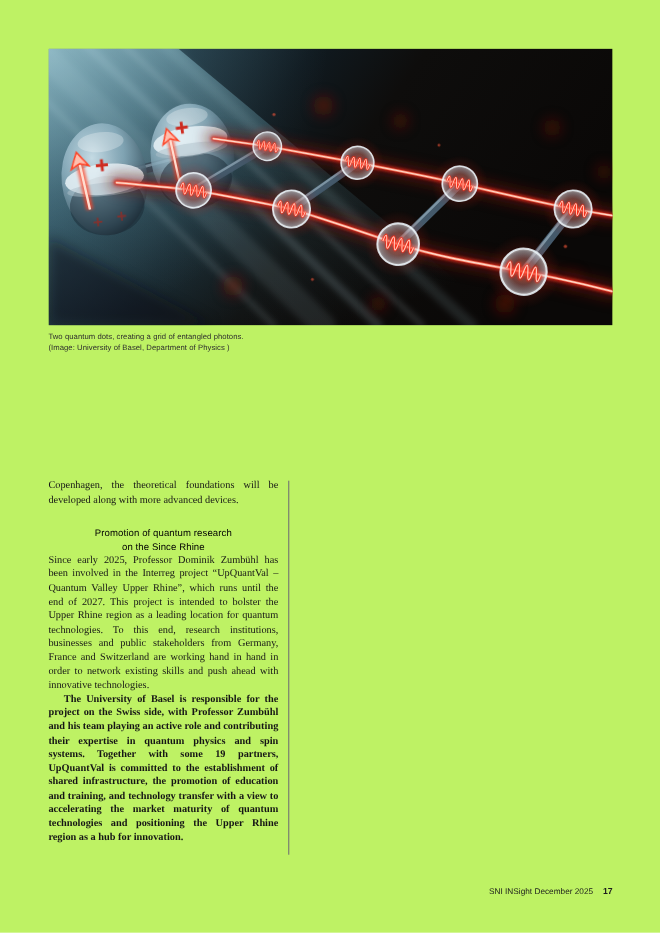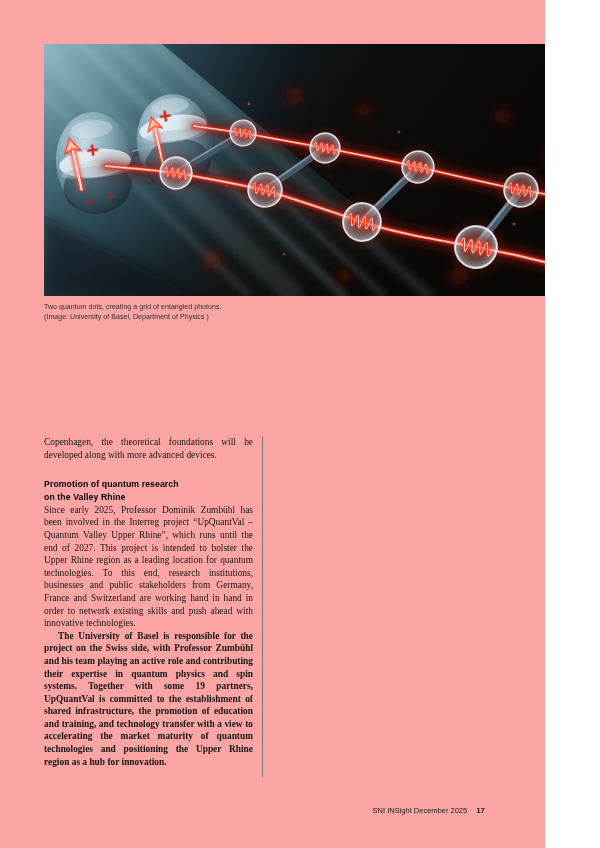--- a/index.html
+++ b/index.html
@@ -1,53 +1,53 @@
 <!DOCTYPE html>
 <html><head>
 <meta charset="utf-8">
 <style>
   html,body{margin:0;padding:0;}
   body{
     width:600px;height:848px;background:#ffffff;position:relative;
     font-family:"Liberation Sans", sans-serif;
     -webkit-font-smoothing:antialiased;
   }
-  .page{position:absolute;inset:0;width:545px;height:848px;background:#fca5a5;overflow:hidden;}
+  .page{position:absolute;inset:0;width:600px;height:848px;background:#bef264;overflow:hidden;}
 
   .figure{position:absolute;left:44px;top:44px;width:513px;height:252px;overflow:hidden;}
   .figure svg{display:block;}
 
   .caption{
     position:absolute;left:44px;top:302px;width:420px;
     font-size:7px;line-height:9.6px;color:#2d2d2d;letter-spacing:0.05px;
   }
 
   .column{
     position:absolute;left:44px;top:436px;width:209px;
     font-family:"Liberation Serif", serif;
     font-size:9.4px;line-height:12.6px;color:#151515;
     text-align:justify;
   }
   .column p{margin:0;}
   .column .intro{margin-bottom:17px;}
   .column h3{
     margin:0;padding:0;
     font-family:"Liberation Sans", sans-serif;
-    font-size:8.7px;line-height:12.8px;font-weight:bold;color:#000;
-    text-align:left;letter-spacing:0.1px;
+    font-size:8.7px;line-height:12.8px;font-weight:normal;color:#000;
+    text-align:center;letter-spacing:0.1px;
   }
   .column .p-indent{text-indent:14px;font-weight:bold;}
 
   .col-rule{
     position:absolute;left:262px;top:437px;width:1px;height:340px;
     background:#737373;
   }
 
   .footer{
-    position:absolute;top:806px;right:60px;
+    position:absolute;top:806px;right:43px;
     font-size:7.5px;line-height:10px;color:#1c1c1c;white-space:nowrap;
   }
   .footer .pagenum{font-weight:bold;font-size:7.9px;margin-left:9px;}
 </style>
 </head>
 <body>
 
 <div class="page">
 
   <div class="figure">
@@ -256,21 +256,21 @@
 
   <div class="caption">
     <div>Two quantum dots, creating a grid of entangled photons.</div>
     <div>(Image: University of Basel, Department of Physics )</div>
   </div>
 
   <div class="column">
     <p class="intro">Copenhagen, the theoretical foundations will be developed along with more advanced devices.</p>
     <h3>
       <span style="display:block">Promotion of quantum research</span>
-      <span style="display:block">on the Valley Rhine</span>
+      <span style="display:block">on the Since Rhine</span>
     </h3>
     <p>Since early 2025, Professor Dominik Zumbühl has been involved in the Interreg project “UpQuantVal – Quantum Valley Upper Rhine”, which runs until the end of 2027. This project is intended to bolster the Upper Rhine region as a leading location for quantum technologies. To this end, research institutions, businesses and public stakeholders from Germany, France and Switzerland are working hand in hand in order to network existing skills and push ahead with innovative technologies.</p>
     <p class="p-indent">The University of Basel is responsible for the project on the Swiss side, with Professor Zumbühl and his team playing an active role and contributing their expertise in quantum physics and spin systems. Together with some 19 partners, UpQuantVal is committed to the establishment of shared infrastructure, the promotion of education and training, and technology transfer with a view to accelerating the market maturity of quantum technologies and positioning the Upper Rhine region as a hub for innovation.</p>
   </div>
 
   <div class="col-rule"></div>
 
   <div class="footer">
     <span>SNI INSight December 2025</span><span class="pagenum">17</span>
   </div>

